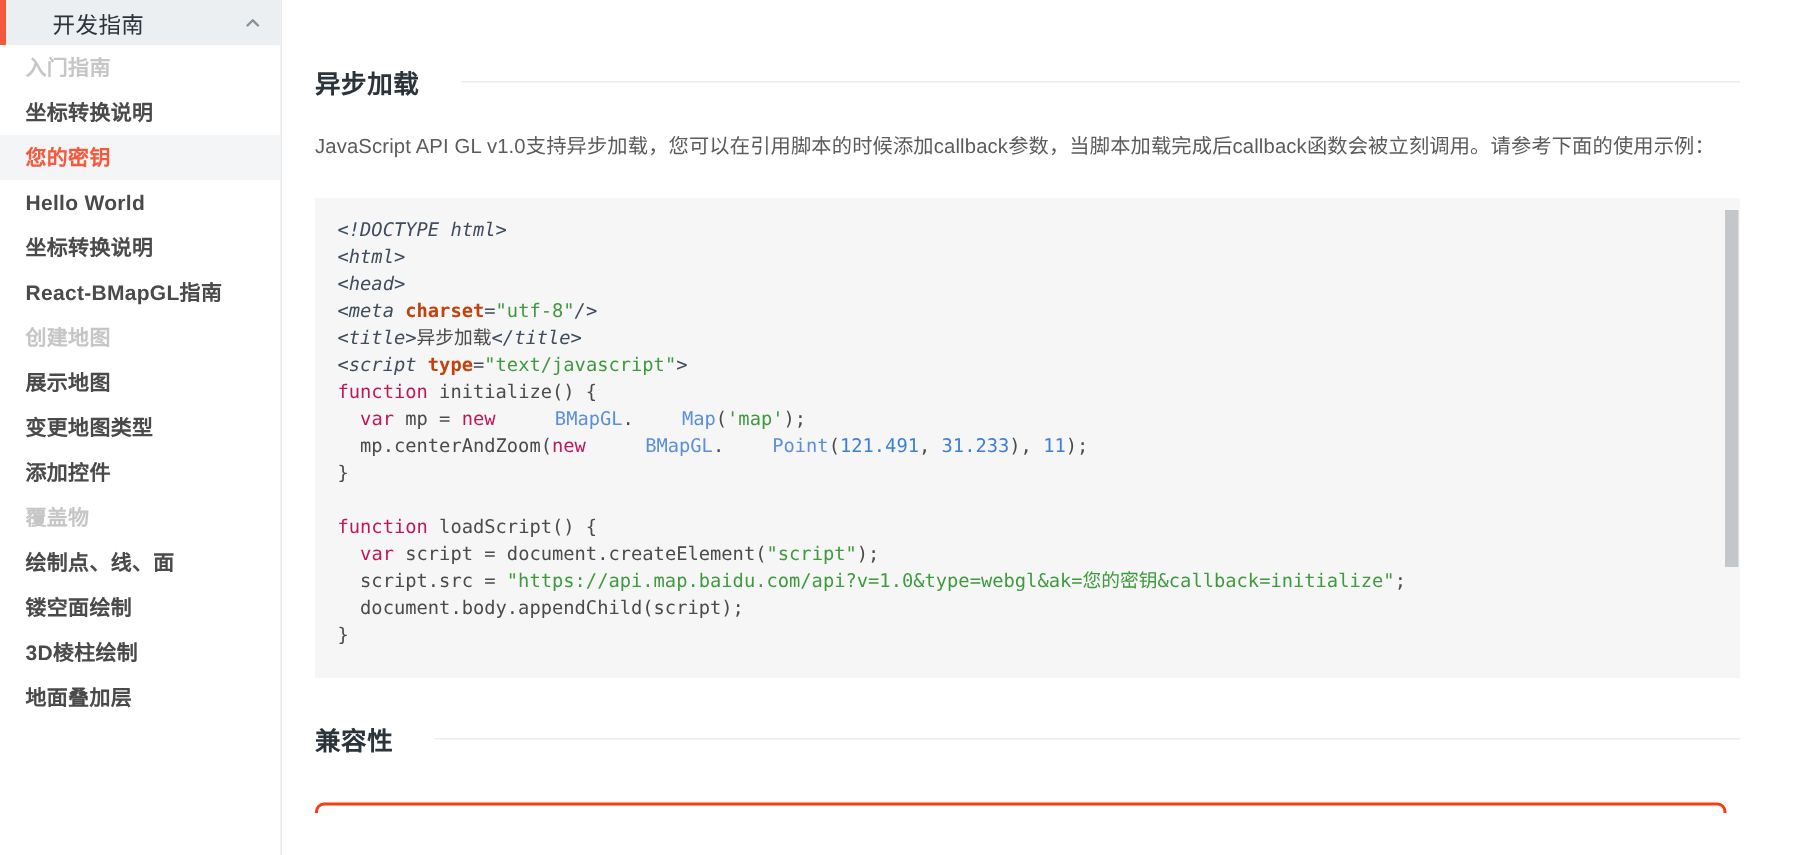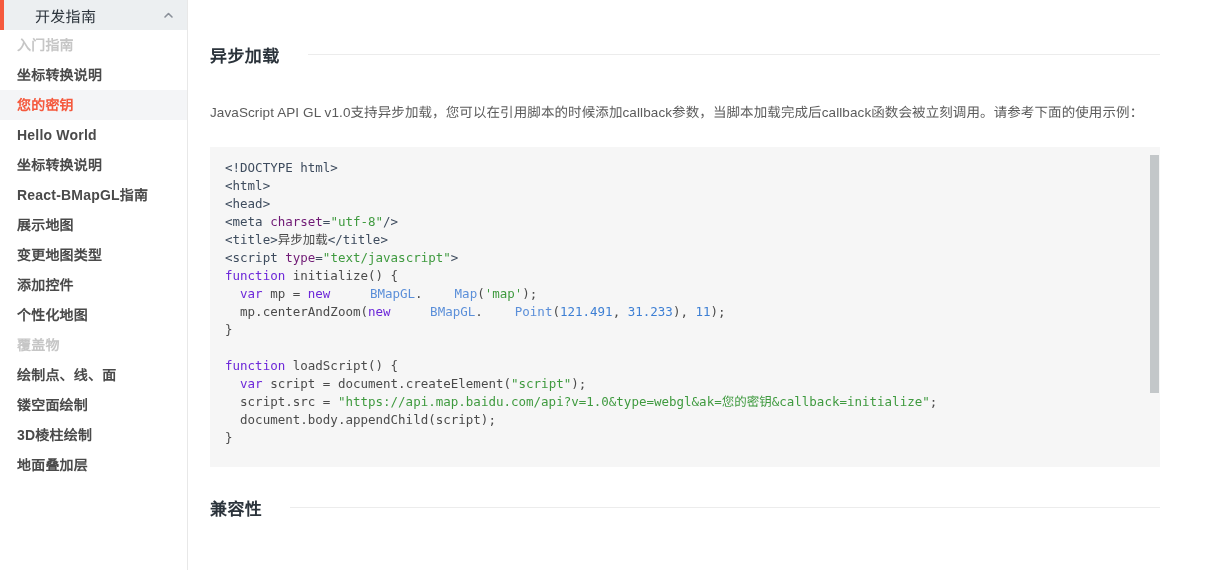--- a/index.html
+++ b/index.html
@@ -122,21 +122,21 @@
     flex: 1;
     height: 1px;
     background: #ececec;
     margin-left: 28px;
   }
 
   .para {
     font-size: 13.5px;
     color: #5b5b5b;
     line-height: 22px;
-    margin-top: 21px;
+    margin-top: 6px;
     letter-spacing: .1px;
   }
 
   
   .code-wrap {
     position: relative;
     margin-top: 23px;
     height: 320px;
     background: #f6f6f6;
     overflow: hidden;
@@ -144,24 +144,24 @@
   pre.code {
     margin: 0;
     padding: 12px 0 0 15px;
     font-family: "DejaVu Sans Mono", "Liberation Mono", monospace;
     font-size: 12.5px;
     line-height: 18px;
     color: #4b4b4b;
     white-space: pre;
     background: transparent;
   }
-  .tok-tag   { color: #3e4c5e; }
-  .tok-attr  { color: #701a75; }
+  .tok-tag   { color: #3e4c5e; font-style: italic; }
+  .tok-attr  { color: #c2410c; font-weight: bold; }
   .tok-str   { color: #3f9a3f; }
-  .tok-kw    { color: #6d28d9; }
+  .tok-kw    { color: #be185d; }
   .tok-num   { color: #3d7fd4; }
   .tok-cls   { color: #5b8fd9; margin-left: 32px; }
   .tok-plain { color: #4b4b4b; }
 
   .code-scrollbar-track {
     position: absolute;
     right: 0px;
     top: 0;
     width: 11px;
     height: 320px;
@@ -211,24 +211,24 @@
       </span>
     </div>
 
     <ul class="nav-list" id="nav-list">
         <li class="nav-item group"><span>入门指南</span></li>
         <li class="nav-item"><span>坐标转换说明</span></li>
         <li class="nav-item active"><span>您的密钥</span></li>
         <li class="nav-item"><span>Hello World</span></li>
         <li class="nav-item"><span>坐标转换说明</span></li>
         <li class="nav-item"><span>React-BMapGL指南</span></li>
+        <li class="nav-item group"><span>创建地图</span></li>
         <li class="nav-item"><span>展示地图</span></li>
         <li class="nav-item"><span>变更地图类型</span></li>
         <li class="nav-item"><span>添加控件</span></li>
-        <li class="nav-item"><span>个性化地图</span></li>
         <li class="nav-item group"><span>覆盖物</span></li>
         <li class="nav-item"><span>绘制点、线、面</span></li>
         <li class="nav-item"><span>镂空面绘制</span></li>
         <li class="nav-item"><span>3D棱柱绘制</span></li>
         <li class="nav-item"><span>地面叠加层</span></li>
       </ul>
   </nav>
 
   <main class="main">
 

